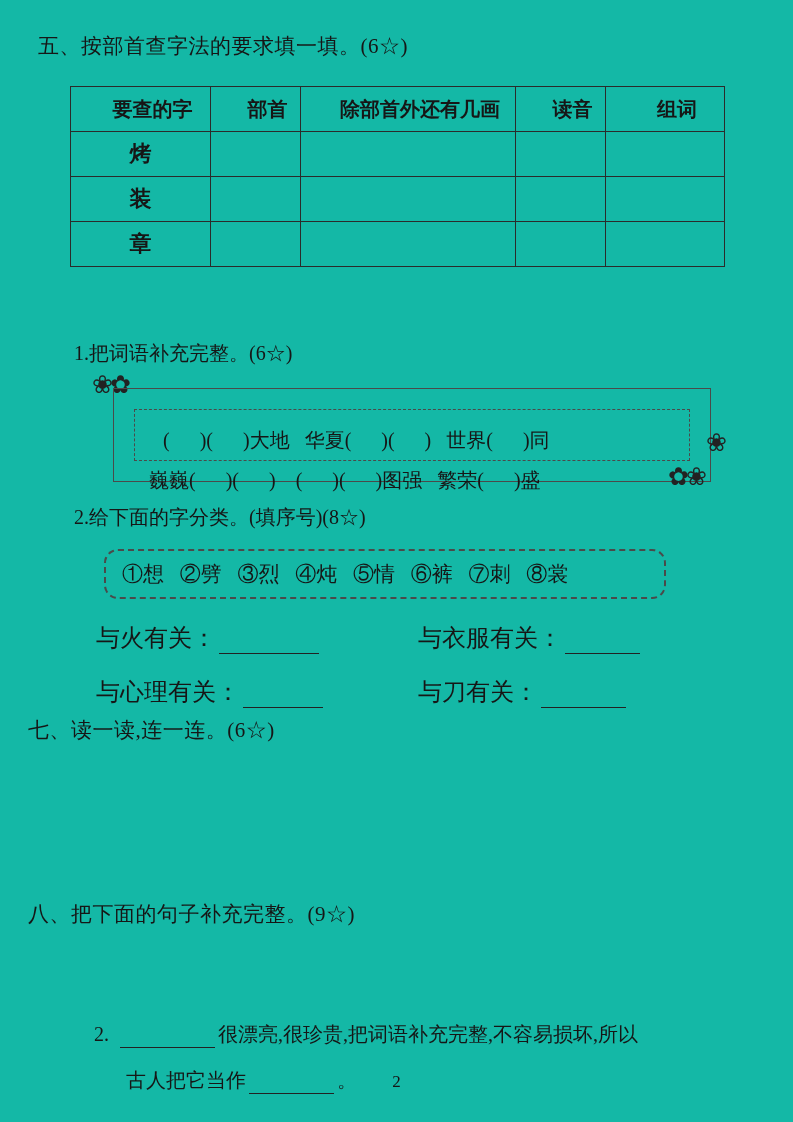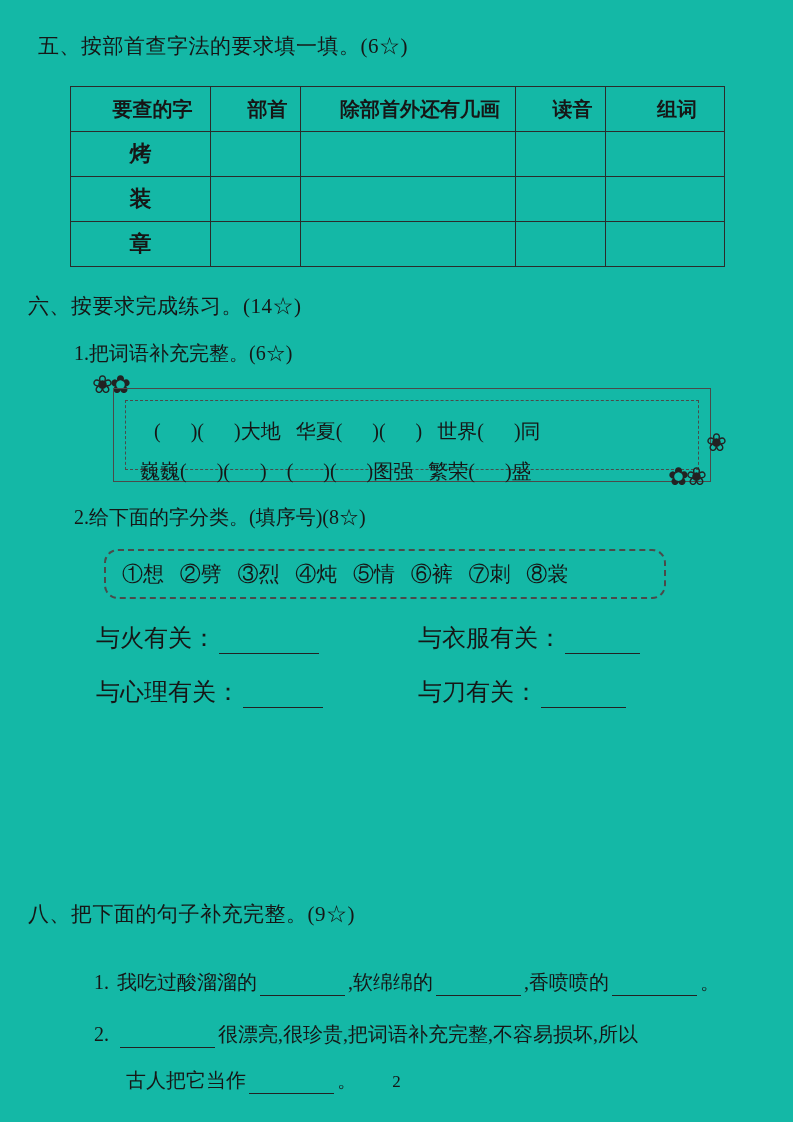--- a/index.html
+++ b/index.html
@@ -27,21 +27,21 @@
     height:44px;font-size:20px;font-weight:bold;text-align:center;
     font-family:Liberation Sans, sans-serif;
     padding-left:24px;
   }
   table.lookup td{height:44px;}
   td.char-cell{font-size:22px;text-align:center;font-weight:bold;}
 
   
   .box1-outer{
     border:1px solid #4a4a4a;
-    padding:11px;
+    padding:20px;
   }
   .box1-inner{
     border:1.4px dashed #4a4a4a;
     height:100%;
     box-sizing:border-box;
     padding:10px 6px 8px 14px;
     font-size:20px;
     line-height:40px;
   }
   .flower{font-size:25px;letter-spacing:-3px;color:#222;}
@@ -116,21 +116,20 @@
     <tr>
       <td class="char-cell">章</td>
       <td></td>
       <td></td>
       <td></td>
       <td></td>
     </tr>
   </tbody>
     </table>
 
-  <div class="abs sec-title" style="left:28px;top:292px;">六、按要求完成练习。(14☆)</div>
 
   <div class="abs sub-title" style="left:74px;top:340px;">1.把词语补充完整。(6☆)</div>
 
   <span class="abs flower" style="left:92px;top:370px;">❀✿</span>
 
   <div class="abs box1-outer" style="left:113px;top:388px;width:598px;height:94px;box-sizing:border-box;">
     <div class="box1-inner">
       <div class="pre" style="text-indent:14px;">(      )(      )大地   华夏(      )(      )   世界(      )同</div>
       <div class="pre">巍巍(      )(      )    (      )(      )图强   繁荣(      )盛</div>
     </div>
@@ -151,27 +150,25 @@
   <div class="abs prompt" style="left:418px;top:622px;">
     <span>与衣服有关：</span><span class="blank w75"></span>
   </div>
   <div class="abs prompt" style="left:96px;top:676px;">
     <span>与心理有关：</span><span class="blank w80"></span>
   </div>
   <div class="abs prompt" style="left:418px;top:676px;">
     <span>与刀有关：</span><span class="blank w85"></span>
   </div>
 
+  <div class="abs sec-title" style="left:28px;top:716px;">七、读一读,连一连。(6☆)</div>
 
 
   <div class="abs sec-title" style="left:28px;top:900px;">八、把下面的句子补充完整。(9☆)</div>
 
-  <div class="abs sentence" style="left:74px;top:946px;">
-    <span class="num">1.</span><span>我吃过酸溜溜的</span><span class="blank w85"></span><span>,软绵绵的</span><span class="blank w85"></span><span>,香喷喷的</span><span class="blank w85"></span><span>。</span>
-  </div>
 
   <div class="abs sentence" style="left:74px;top:998px;">
     <span class="num">2.</span><span class="blank w95"></span><span>很漂亮,很珍贵,把词语补充完整,不容易损坏,所以</span>
   </div>
 
   <div class="abs sentence" style="left:106px;top:1044px;">
     <span>古人把它当作</span><span class="blank w85"></span><span>。</span>
   </div>
 
   <div class="abs page-num" style="top:1072px;">2</div>

